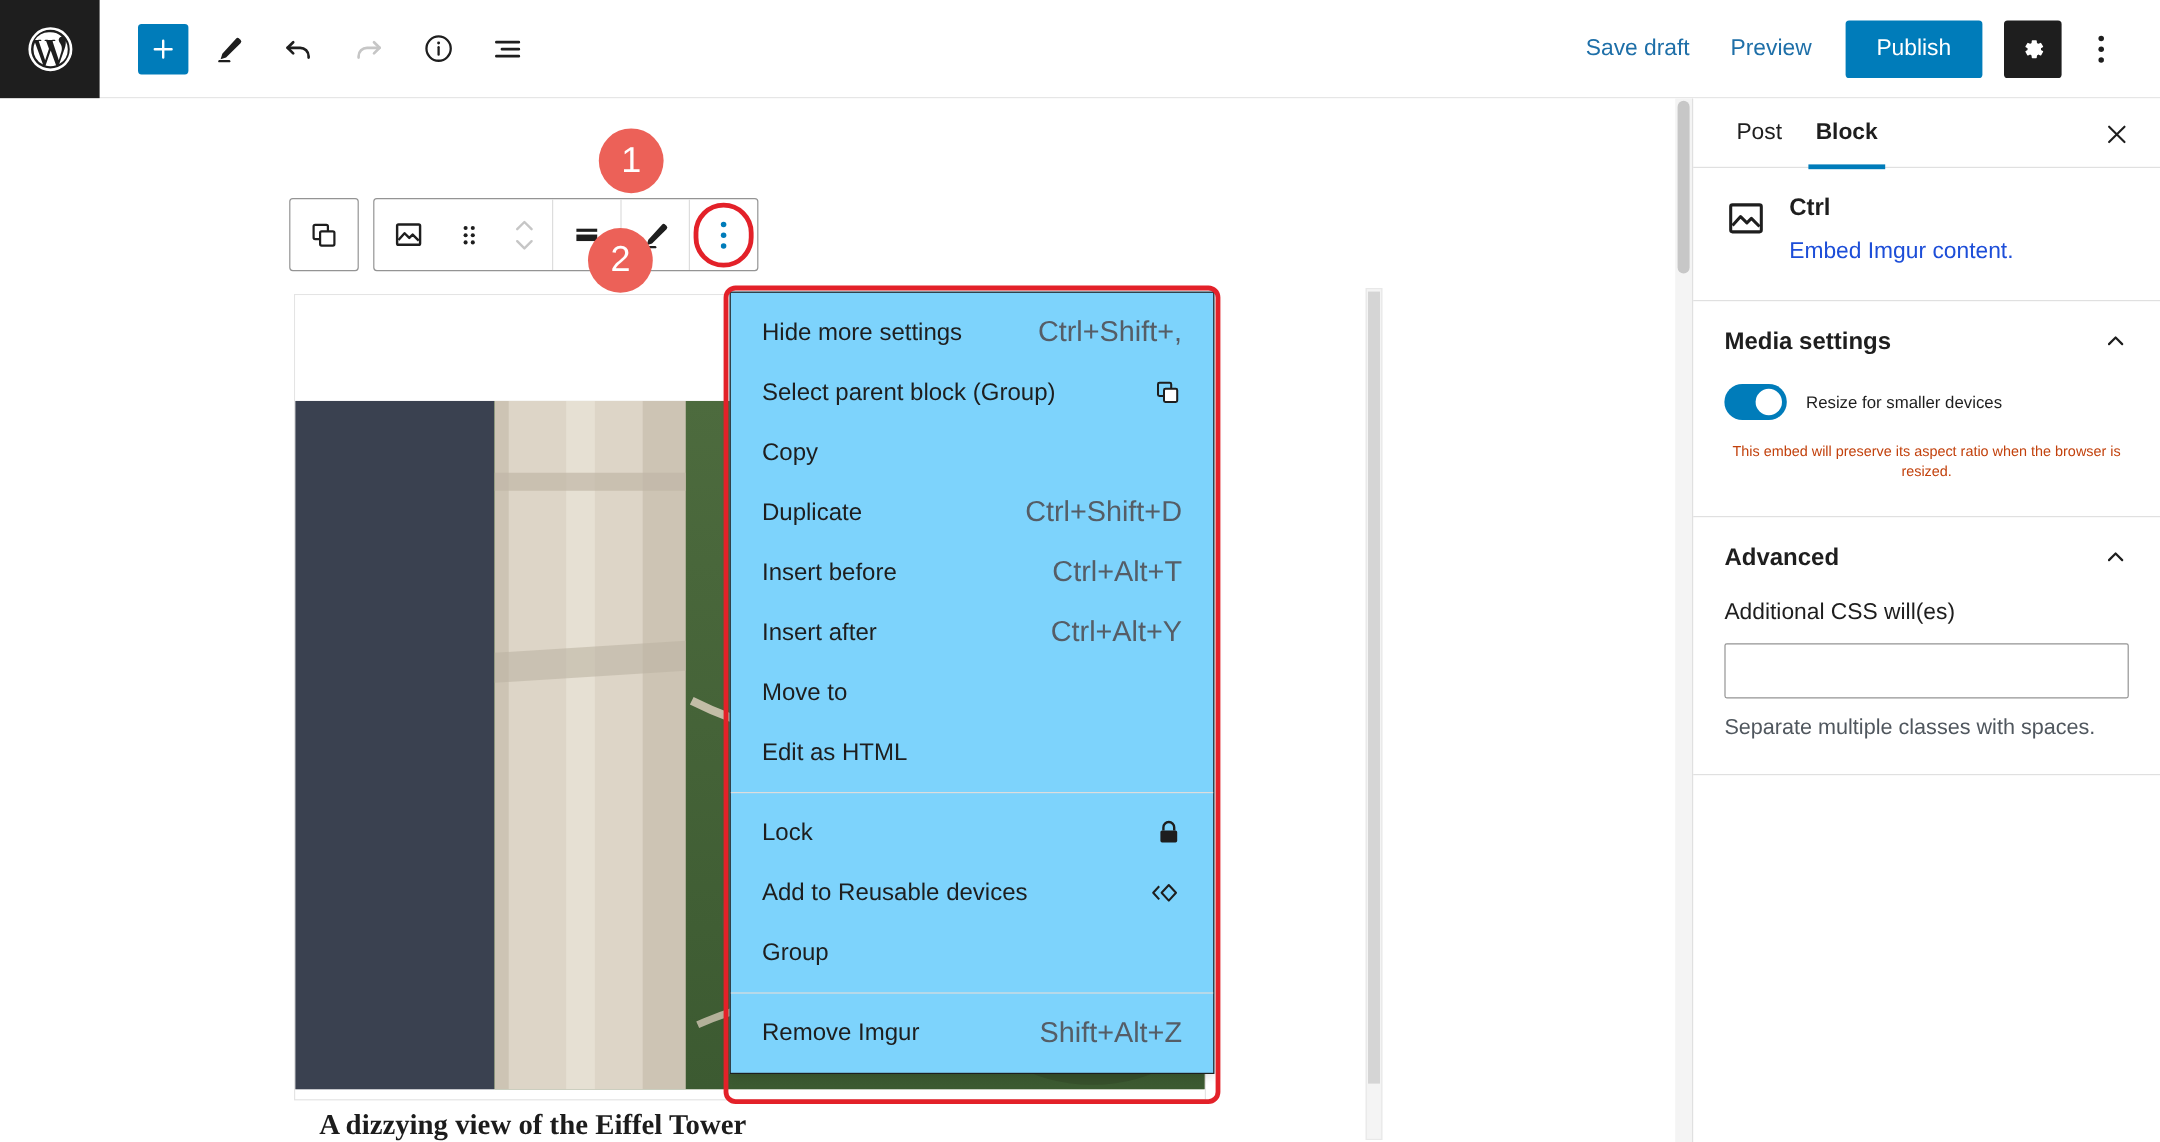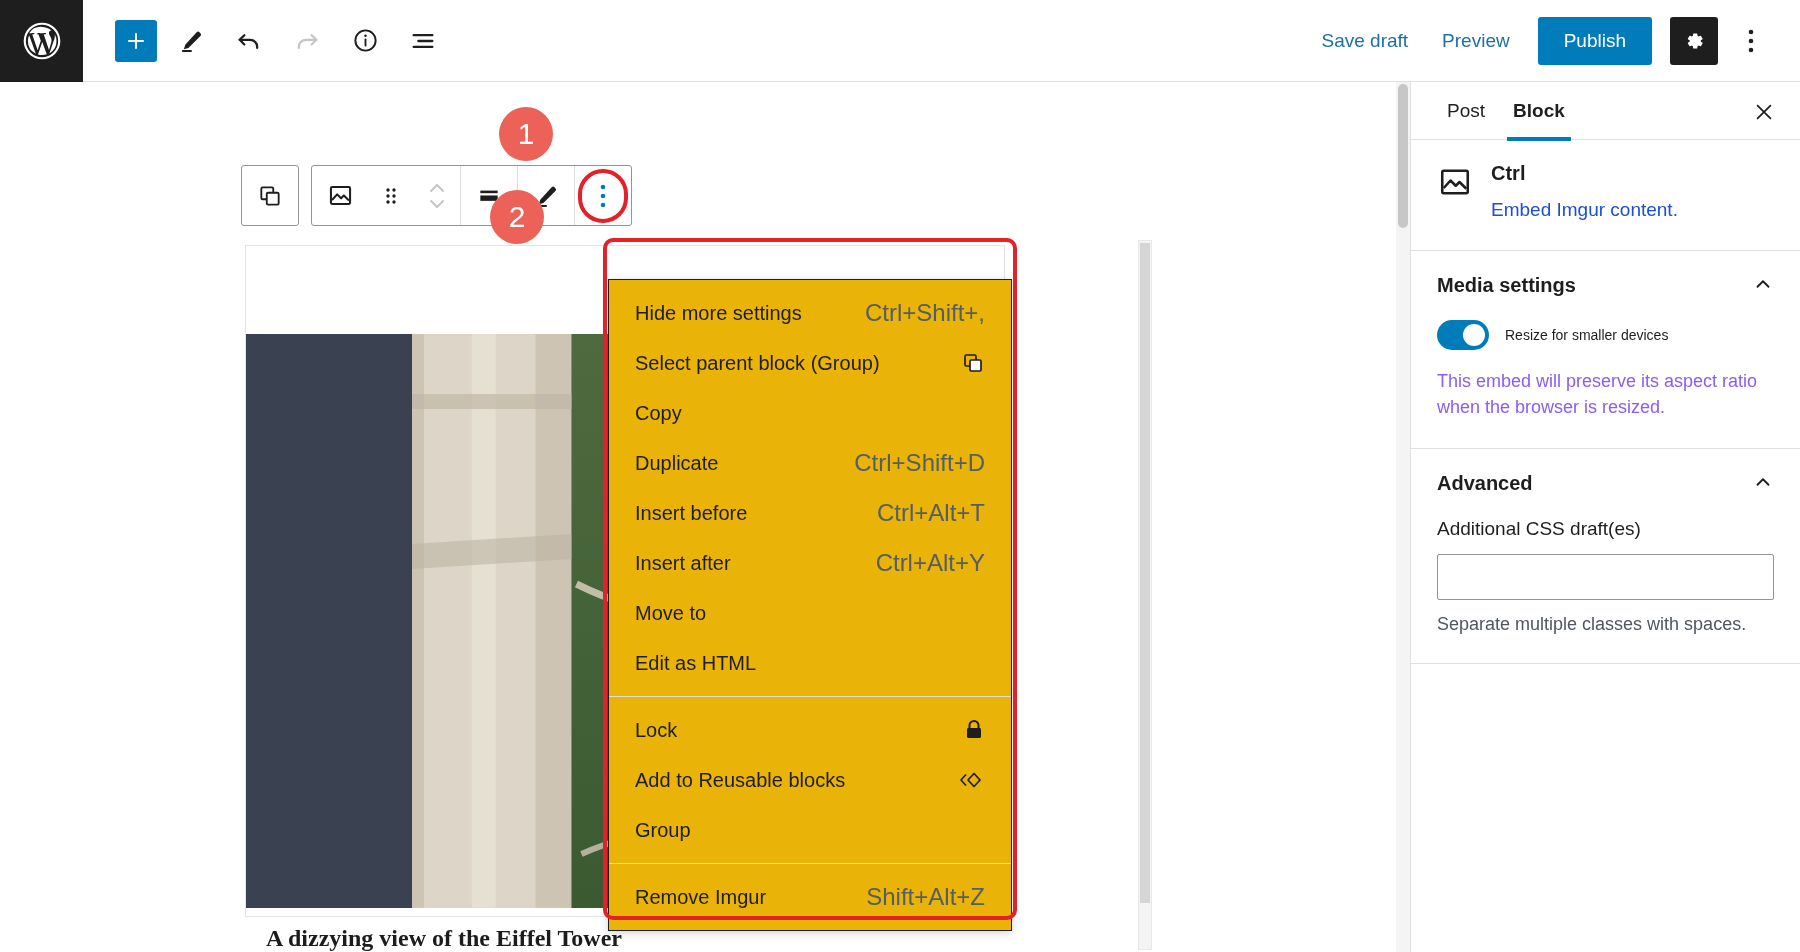--- a/index.html
+++ b/index.html
@@ -124,25 +124,24 @@
     width: 14px; height: 710px; background: #f4f4f4; border: 1px solid #e8e8e8;
   }
   .inner-scroll .thumb {
     position: absolute; top: 2px; left: 1px; width: 10px; height: 660px;
     background: #d5d5d5;
   }
 
   
   .dropdown {
     position: absolute; left: 608px; top: 243px;
-    width: 404px; background: #eab308;
+    width: 404px; background: #7dd3fc;
     border: 1px solid #1e1e1e;
     box-shadow: 0 2px 8px rgba(0,0,0,0.18);
     z-index: 30;
-    margin-top: 36px;
   }
   .dd-outline {
     position: absolute; left: 603px; top: 238px;
     width: 414px; height: 682px;
     border: 4px solid #e32129; border-radius: 10px;
     pointer-events: none; z-index: 35;
   }
   .dd-section { padding: 8px 0; }
   .dd-section + .dd-section { border-top: 1px solid #ddd; }
   .dd-item {
@@ -195,21 +194,21 @@
   .toggle-row { display: flex; align-items: center; gap: 16px; margin-bottom: 18px; }
   .toggle {
     width: 52px; height: 30px; border-radius: 15px; background: #007cba;
     position: relative; cursor: pointer; border: none; flex: 0 0 auto;
   }
   .toggle .knob {
     position: absolute; top: 4px; right: 4px; width: 22px; height: 22px;
     border-radius: 50%; background: #fff;
   }
   .toggle-label { font-size: 14px; color: #1e1e1e; }
-  .help-text { font-size: 18px; color: #8b5cf6; line-height: 1.45; }
+  .help-text { font-size: 12px; color: #c2410c; line-height: 1.45; text-align: center; }
   .field-label { font-size: 19px; color: #1e1e1e; margin-bottom: 14px; }
   .text-input {
     width: 100%; height: 46px; border: 1px solid #949494; border-radius: 2px;
     padding: 0 10px; font-size: 18px; font-family: "Liberation Sans", sans-serif;
     background: #fff;
   }
   .field-help { font-size: 18px; color: #50575e; margin-top: 14px; }
 </style>
 </head>
 <body>
@@ -434,21 +433,21 @@
       <button class="dd-item">
         <span class="dd-label">Lock</span>
         <span class="dd-icon">
           <svg width="22" height="24" viewBox="0 0 22 24" fill="#1e1e1e">
             <path d="M6.5 10V7.5a4.5 4.5 0 019 0V10" fill="none" stroke="#1e1e1e" stroke-width="2"></path>
             <rect x="4" y="10" width="14" height="10" rx="1.4"></rect>
           </svg>
         </span>
       </button>
       <button class="dd-item">
-        <span class="dd-label">Add to Reusable blocks</span>
+        <span class="dd-label">Add to Reusable devices</span>
         <span class="dd-icon">
           <svg width="28" height="24" viewBox="0 0 28 24" fill="none" stroke="#1e1e1e" stroke-width="1.7" stroke-linejoin="round">
             <path d="M17 5.5l6 6.5-6 6.5-6-6.5z"></path>
             <path d="M9 6.5L4 12l5 5.5"></path>
           </svg>
         </span>
       </button>
       <button class="dd-item">
         <span class="dd-label">Group</span>
         <span class="dd-short"></span>
@@ -514,20 +513,20 @@
     <div class="sb-panel">
       <button class="sb-panel-hdr">
         <span class="sb-panel-title">Advanced</span>
         <span>
           <svg width="22" height="22" viewBox="0 0 24 24" fill="none" stroke="#1e1e1e" stroke-width="2" stroke-linecap="round" stroke-linejoin="round">
             <path d="M6 15l6-6 6 6"></path>
           </svg>
         </span>
       </button>
       <div class="sb-panel-body">
-        <div class="field-label">Additional CSS draft(es)</div>
+        <div class="field-label">Additional CSS will(es)</div>
         <input class="text-input" type="text" value="" style="">
         <div class="field-help">Separate multiple classes with spaces.</div>
       </div>
     </div>
   </div>
 
 </div>
 
 </body></html>

